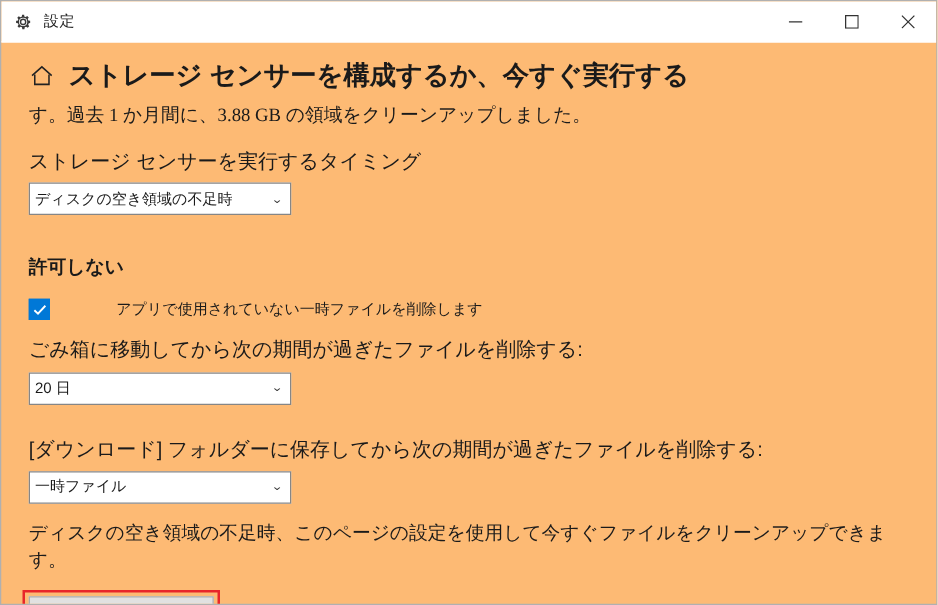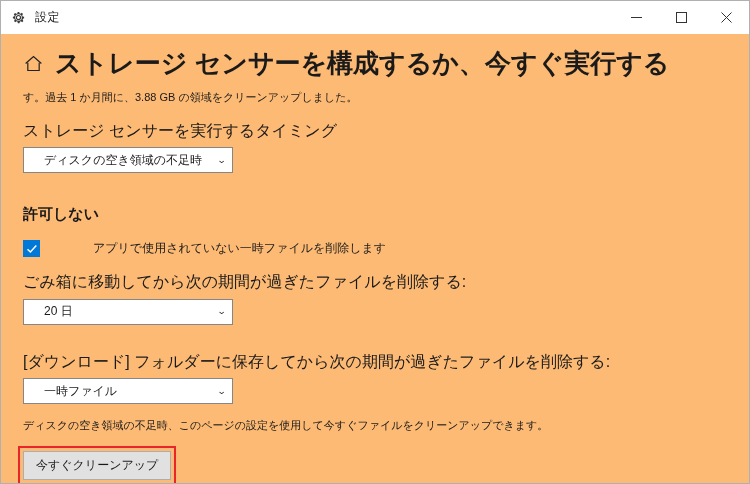--- a/index.html
+++ b/index.html
@@ -71,52 +71,53 @@
   .back-home-icon {
     width: 28px;
     height: 28px;
     display: flex;
     align-items: center;
     justify-content: center;
     margin-right: 8px;
     color: #222;
   }
   .page-title {
-    font-size: 26px;
+    font-size: 21px;
     font-weight: 600;
     color: #1a1a1a;
     letter-spacing: 0px;
   }
   .body-pad {
     padding-left: 22px;
     padding-right: 22px;
   }
   .desc-line {
-    font-size: 11px;
+    font-size: 15px;
     color: #1a1a1a;
     margin-top: 9px;
     line-height: 1.45;
+    font-family: Liberation Serif, serif;
   }
   .field-label {
     font-size: 16px;
     color: #1a1a1a;
     margin-top: 14px;
     margin-bottom: 5px;
     line-height: 1.4;
   }
   .dropdown {
     width: 210px;
     height: 26px;
     border: 1px solid #868686;
     background: #ffffff;
     display: flex;
     align-items: center;
     justify-content: space-between;
     box-sizing: border-box;
-    padding: 0 6px 0 20px;
+    padding: 0 6px 0 4px;
     font-size: 12px;
     color: #1a1a1a;
     cursor: default;
   }
   .dropdown .chev {
     font-size: 9px;
     color: #333;
     line-height: 1;
     transform: scaleX(1.3);
   }

